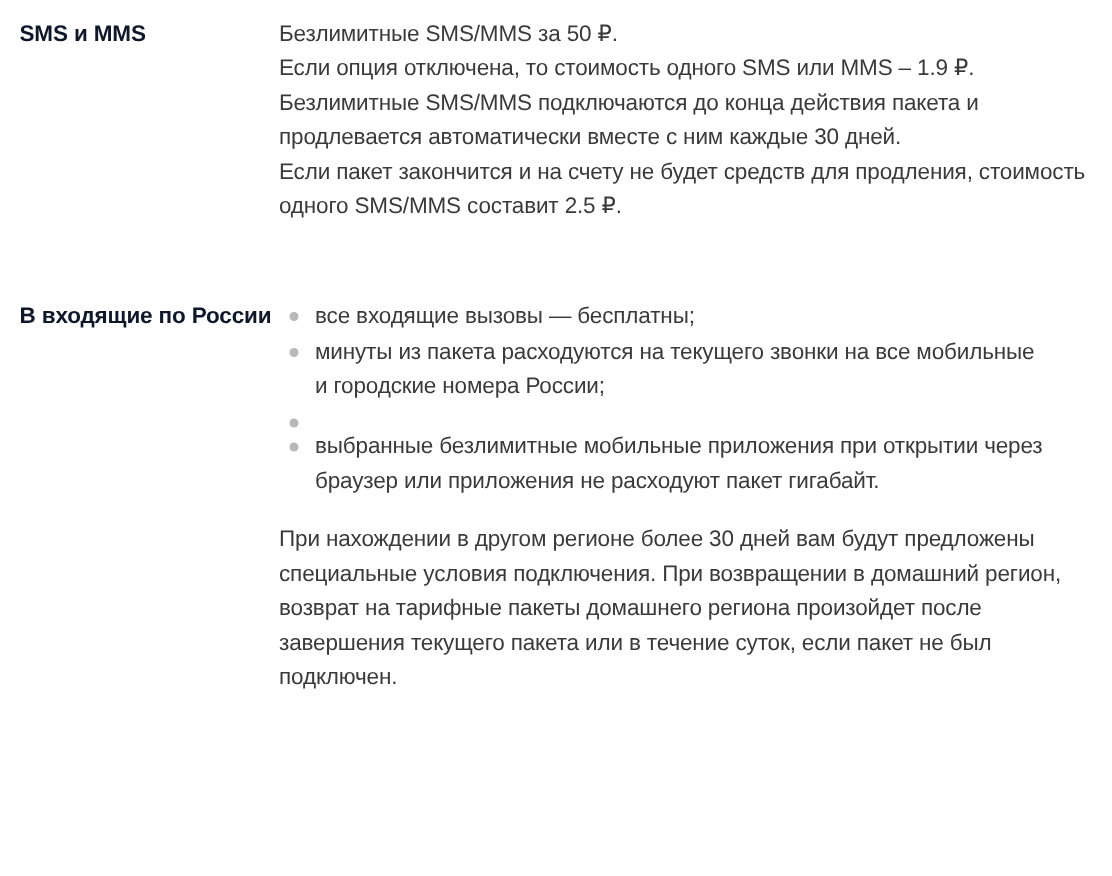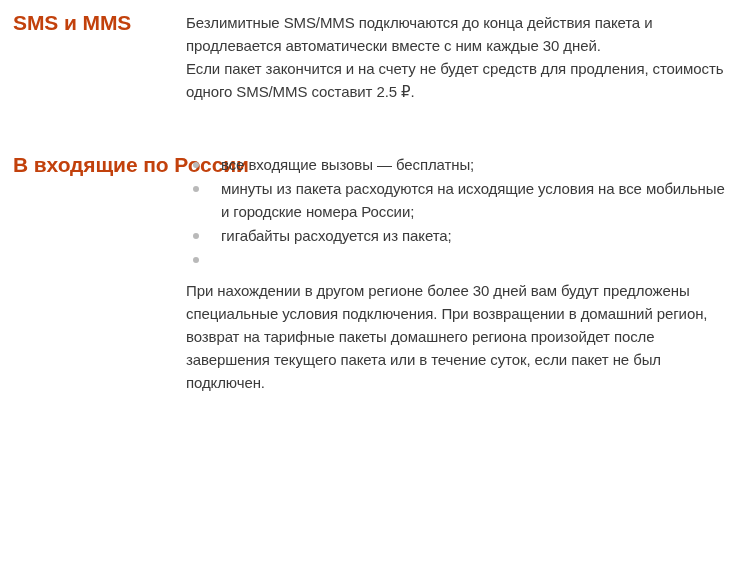--- a/index.html
+++ b/index.html
@@ -23,38 +23,37 @@
   .row {
     display: grid;
     grid-template-columns: 173px auto;
     align-items: start;
   }
   .row.row-travel {
     margin-top: 50px;
   }
   .section-title {
     margin: 0;
-    font-size: 21px;
+    font-size: 15px;
     line-height: 23px;
     font-weight: 700;
-    color: #c2410c;
+    color: #0f172a;
     letter-spacing: -0.1px;
     white-space: pre;
   }
   .content {
     font-size: 15px;
     line-height: 23px;
     letter-spacing: -0.1px;
   }
   .content p {
     margin: 0;
     white-space: pre;
   }
   .content p + p {
-    margin-top: 25px;
   }
   .content p.outro {
     margin-top: 16px;
   }
   ul.bullet-list {
     list-style: none;
     margin: 0;
     padding: 0;
   }
   ul.bullet-list li {
@@ -66,58 +65,61 @@
   }
   .bullet {
     flex: none;
     width: 6px;
     height: 6px;
     border-radius: 50%;
     background: #b9b9b9;
     margin: 9px 0 0 7px;
   }
   .li-text {
-    margin-left: 22px;
+    margin-left: 11px;
     white-space: pre;
   }
 </style>
 </head>
 <body>
 
 <div class="page">
 
   <section class="row row-sms">
     <h3 class="section-title">SMS и MMS</h3>
     <div class="content">
+      <p>Безлимитные SMS/MMS за 50 ₽.
+Если опция отключена, то стоимость одного SMS или MMS – 1.9 ₽.</p>
       <p>Безлимитные SMS/MMS подключаются до конца действия пакета и
 продлевается автоматически вместе с ним каждые 30 дней.
 Если пакет закончится и на счету не будет средств для продления, стоимость
 одного SMS/MMS составит 2.5 ₽.</p>
     </div>
   </section>
 
   <section class="row row-travel">
     <h3 class="section-title">В входящие по России</h3>
     <div class="content">
       <ul class="bullet-list">
         <li>
           <span class="bullet"></span>
           <span class="li-text">все входящие вызовы — бесплатны;</span>
         </li>
         <li>
           <span class="bullet"></span>
-          <span class="li-text">минуты из пакета расходуются на исходящие условия на все мобильные
+          <span class="li-text">минуты из пакета расходуются на текущего звонки на все мобильные
 и городские номера России;</span>
         </li>
         <li>
           <span class="bullet"></span>
-          <span class="li-text">гигабайты расходуется из пакета;</span>
         </li>
         <li>
           <span class="bullet"></span>
+          <span class="li-text">выбранные безлимитные мобильные приложения при открытии через
+браузер или приложения не расходуют пакет гигабайт.</span>
         </li>
       </ul>
       <p class="outro">При нахождении в другом регионе более 30 дней вам будут предложены
 специальные условия подключения. При возвращении в домашний регион,
 возврат на тарифные пакеты домашнего региона произойдет после
 завершения текущего пакета или в течение суток, если пакет не был
 подключен.</p>
     </div>
   </section>
 

